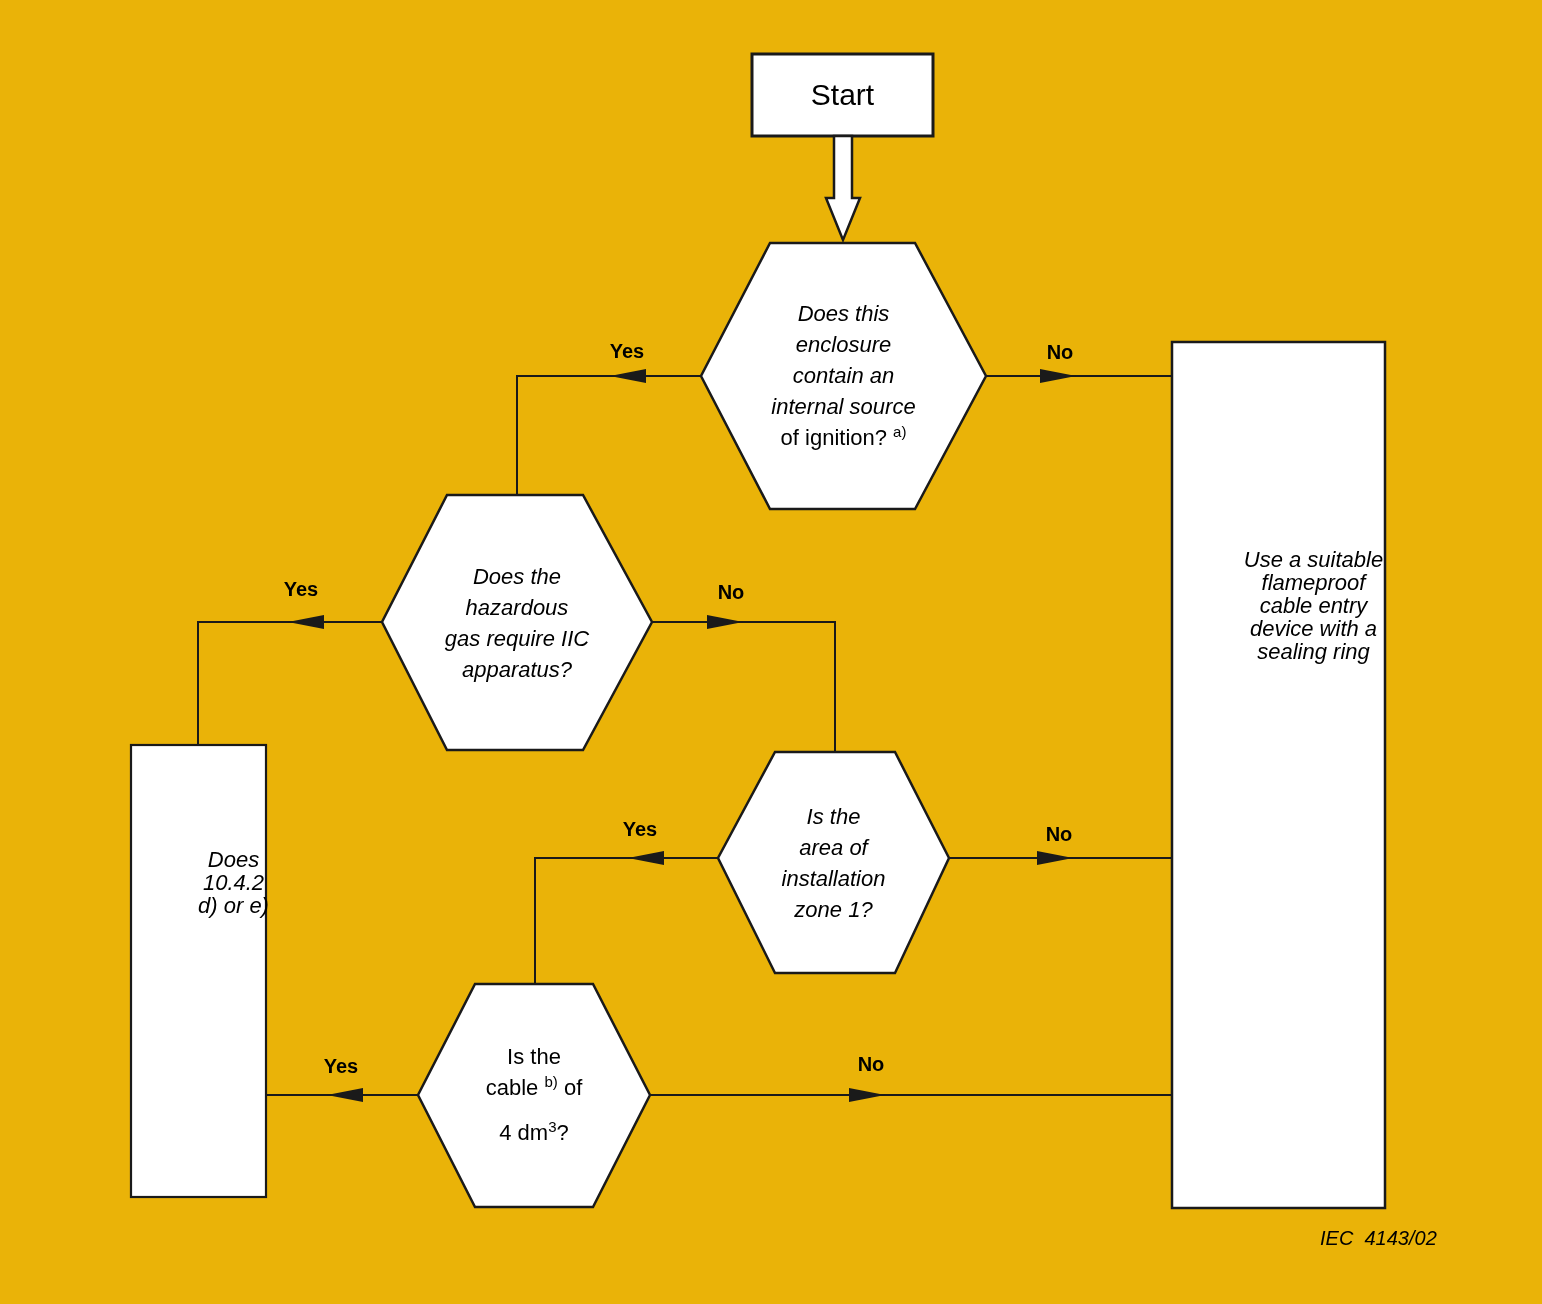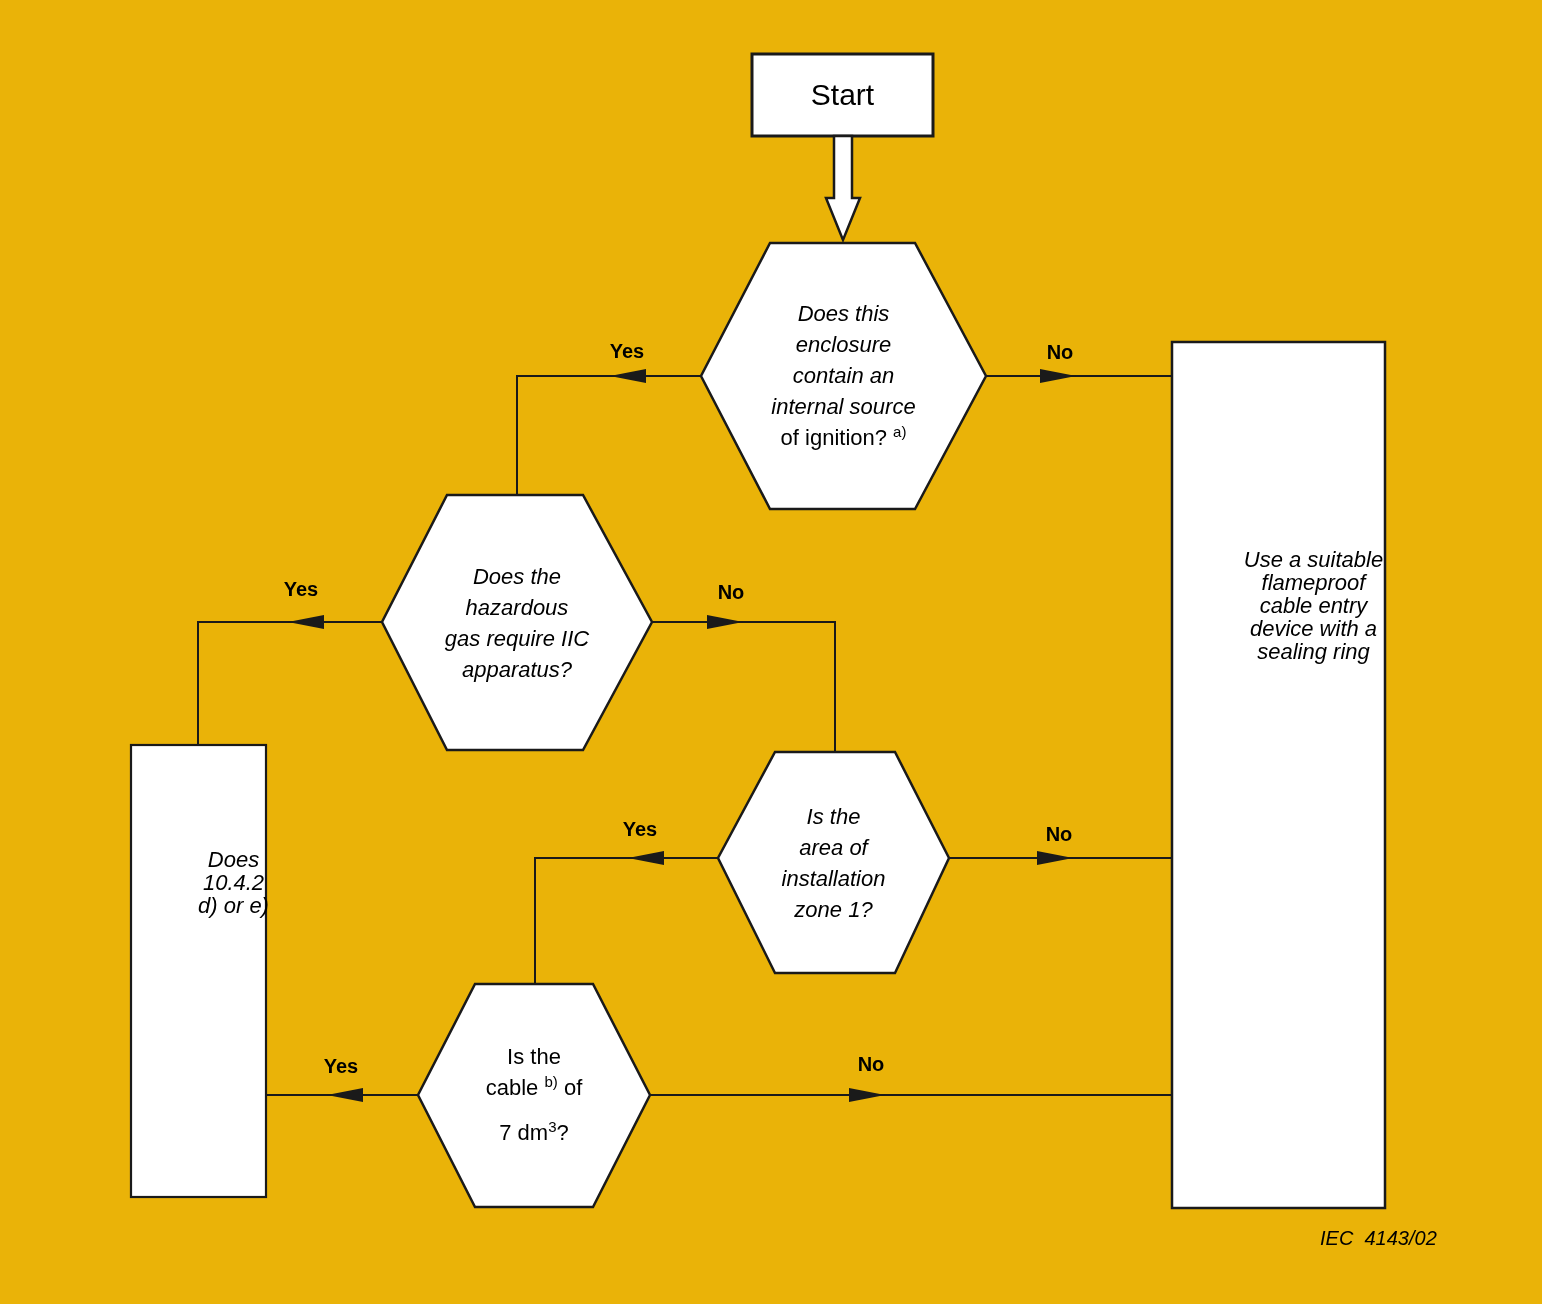--- a/index.html
+++ b/index.html
@@ -112,21 +112,21 @@
   <div class="txt" style="left:718px; top:752px; width:231px; height:221px;">
     <div class="pre-line">Is the
 area of
 installation
 zone 1?</div>
   </div>
 
   <div class="txt" style="left:418px; top:984px; width:232px; height:223px;">
     <div>Is the</div>
     <div class="supline"><span>cable </span><span class="sup">b)</span><span> of</span></div>
-    <div class="supline tail-gap-lg"><span>7 dm</span><span class="sup">3</span><span>?</span></div>
+    <div class="supline tail-gap-lg"><span>4 dm</span><span class="sup">3</span><span>?</span></div>
   </div>
 
   <div class="block-text pre-line" style="left:131px; top:848px; width:135px;">Does
 10.4.2
 d) or e)</div>
 
   <div class="block-text pre-line" style="left:1172px; top:548px; width:213px;">Use a suitable
 flameproof
 cable entry
 device with a

